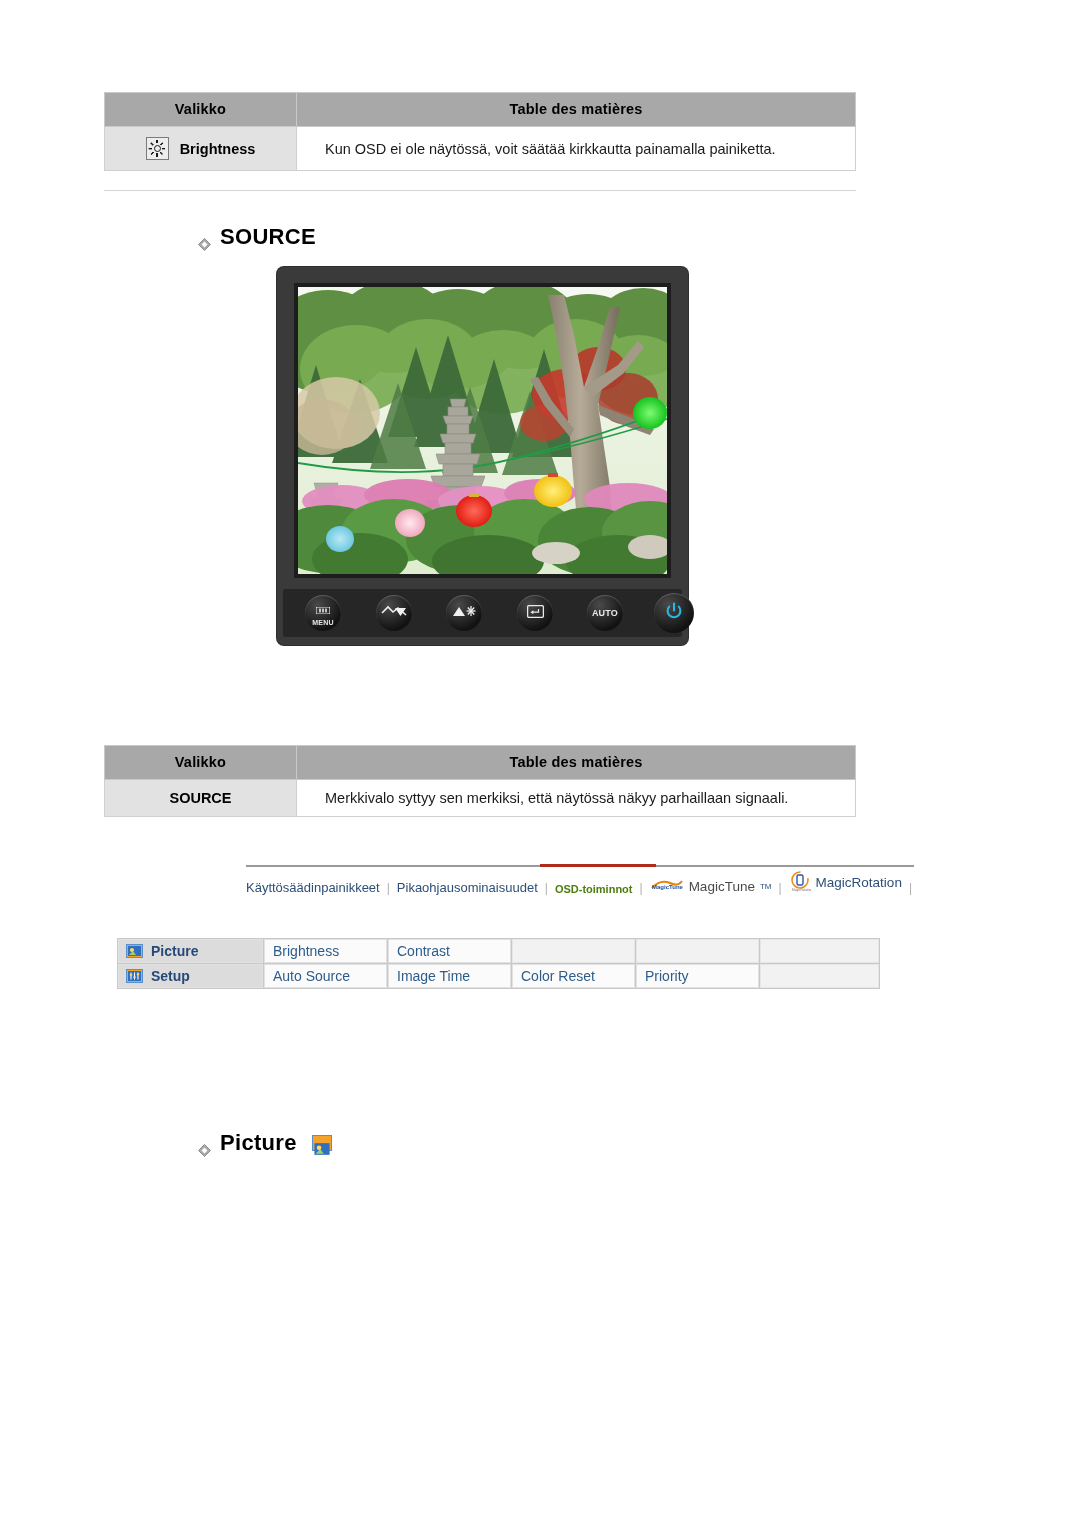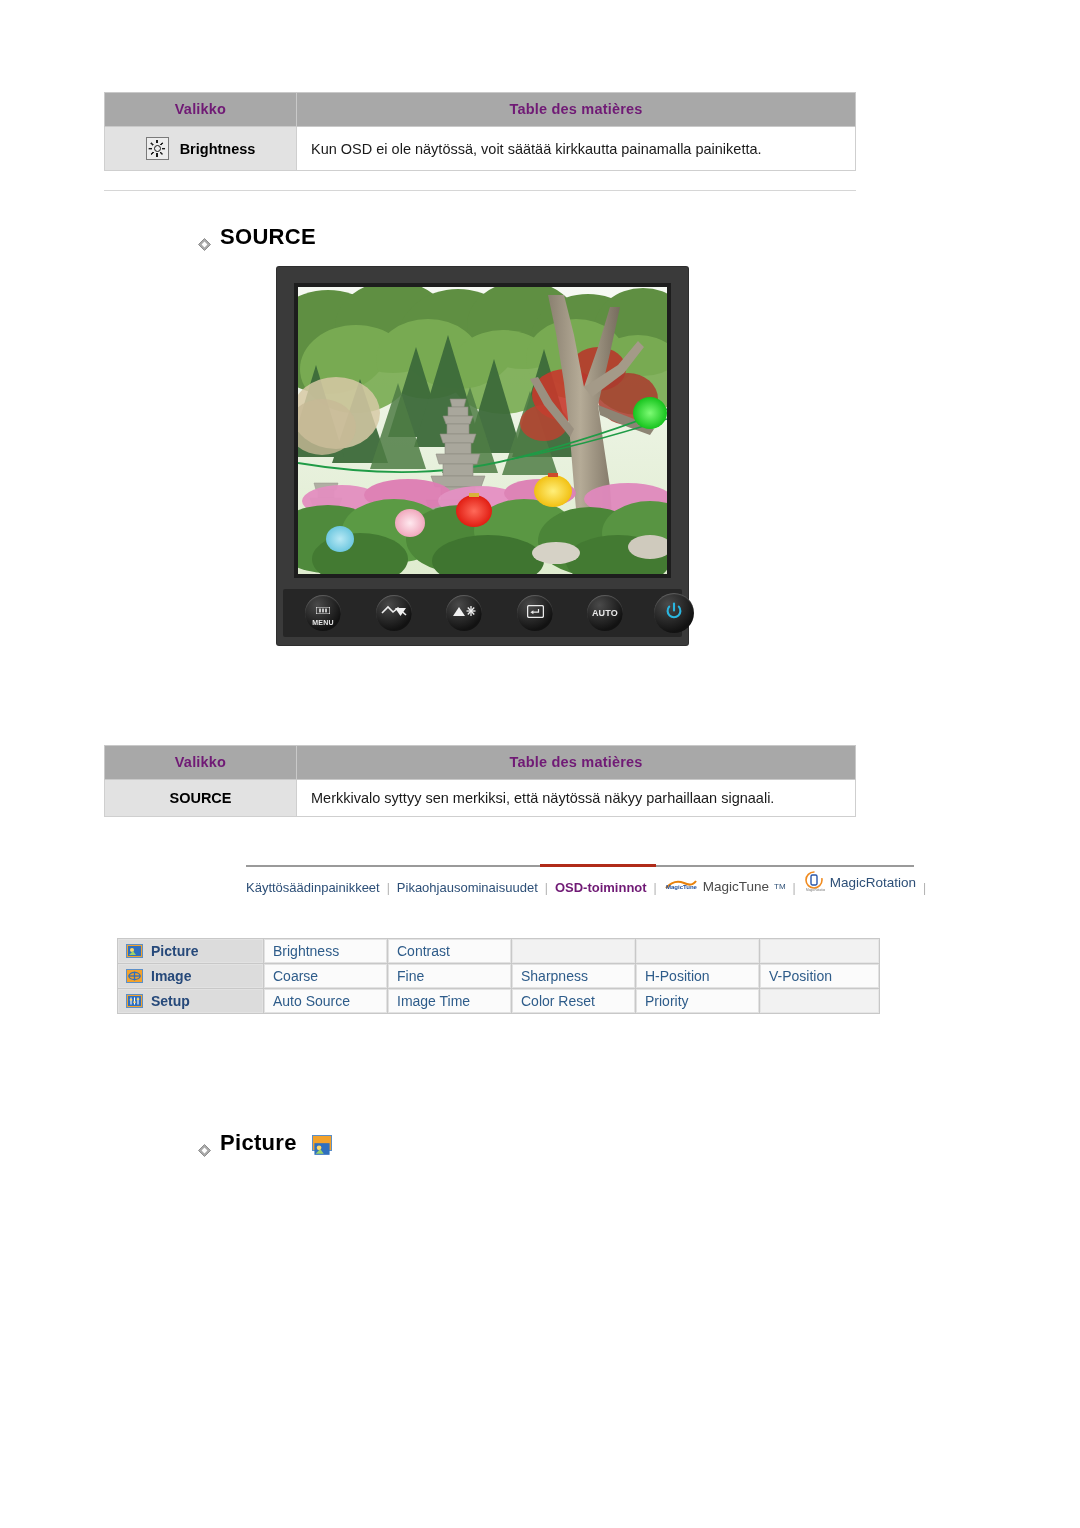--- a/index.html
+++ b/index.html
@@ -18,42 +18,42 @@
 
   
   .info-table {
     border-collapse: collapse;
     table-layout: fixed;
     border: 1px solid #b4b4b4;
     background: #ffffff;
   }
   .info-table th {
     background: #a8a8a8;
-    color: #701a75;
+    color: #000000;
     font-size: 14.5px;
     font-weight: bold;
     padding: 8px 0 9px 0;
     text-align: center;
     border: 1px solid #c9c9c9;
     letter-spacing: .2px;
   }
   .info-table td {
     border: 1px solid #cfcfcf;
     font-size: 14.5px;
     padding: 10px 0;
     background: #ffffff;
   }
   .info-table td.menu-cell {
     background: #e2e2e2;
     text-align: center;
     font-weight: bold;
     vertical-align: middle;
   }
   .info-table td.desc-cell {
-    padding-left: 14px;
+    padding-left: 28px;
     color: #1a1a1a;
     font-weight: normal;
   }
 
   .menu-cell-inner {
     display: flex;
     align-items: center;
     justify-content: center;
     gap: 11px;
   }
@@ -115,21 +115,21 @@
     width: 13px;
     height: 13px;
     flex: none;
     display: inline-block;
   }
 
   
   .monitor {
     position: absolute;
     background: #3a3a3a;
-    border-radius: 2px;
+    border-radius: 7px;
     box-shadow: 0 0 0 1px #2e2e2e;
   }
   .monitor-screen-frame {
     position: absolute;
     background: #1d1d1d;
   }
   .monitor-screen {
     position: absolute;
     overflow: hidden;
     background: #cfe2bf;
@@ -170,23 +170,23 @@
   .navbar .nav-item {
     display: flex;
     align-items: center;
     gap: 5px;
     font-size: 13px;
     color: #2d4f77;
     white-space: nowrap;
     padding-bottom: 4px;
   }
   .navbar .nav-item.active {
-    color: #701a75;
+    color: #4d7c0f;
     font-weight: bold;
-    font-size: 13px;
+    font-size: 11px;
     align-items: center;
   }
   .navbar .nav-sep {
     color: #b0b0b0;
     font-size: 12px;
     padding: 0 7px 4px 7px;
   }
   .nav-red-top {
     position: absolute;
     height: 3px;
@@ -593,39 +593,20 @@
         </span>
       </td>
       <td>Brightness</td>
       <td>Contrast</td>
       <td class="empty"></td>
       <td class="empty"></td>
       <td class="empty"></td>
     </tr>
 
 
-    <tr>
-      <td class="first-col">
-        <span class="fc-inner">
-          <span class="osd-ico">
-            <svg width="15" height="12" viewBox="0 0 15 12">
-                <ellipse cx="7.5" cy="6" rx="5.6" ry="3.6" fill="none" stroke="#2f6fbe" stroke-width="1.3"></ellipse>
-                <line x1="1.6" y1="6" x2="13.4" y2="6" stroke="#2f6fbe" stroke-width="1.3"></line>
-                <line x1="7.5" y1="1.6" x2="7.5" y2="10.4" stroke="#2f6fbe" stroke-width="1.3"></line>
-              </svg>
-          </span>
-          <span>Image</span>
-        </span>
-      </td>
-      <td>Coarse</td>
-      <td>Fine</td>
-      <td>Sharpness</td>
-      <td>H-Position</td>
-      <td>V-Position</td>
-    </tr>
 
 
     <tr>
       <td class="first-col">
         <span class="fc-inner">
           <span class="osd-ico">
             <svg width="15" height="12" viewBox="0 0 15 12">
                 <rect x="1" y="1" width="13" height="10" fill="#2f6fbe"></rect>
                 <g stroke="#ffffff" stroke-width="1.1">
                   <line x1="4" y1="2.4" x2="4" y2="9.6"></line>

